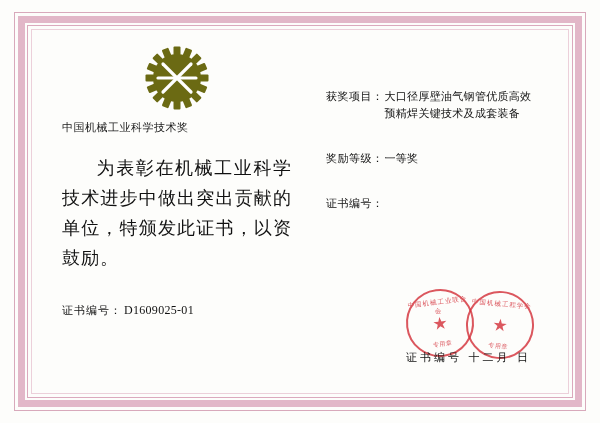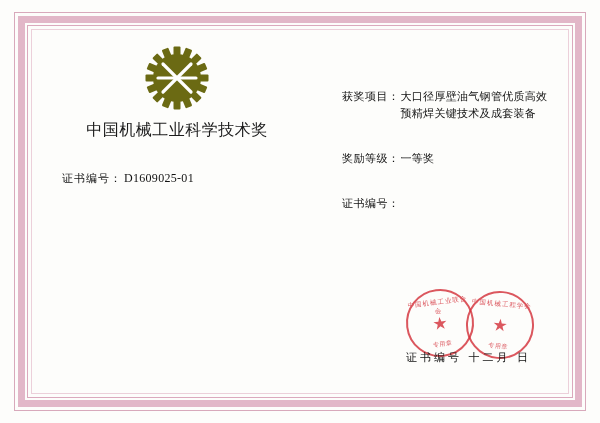--- a/index.html
+++ b/index.html
@@ -97,23 +97,22 @@
     position: relative;
     height: 72px;
   }
   .gear-logo {
     display: inline-block;
     position: relative;
     width: 64px;
     height: 64px;
   }
   .org-name {
-    text-align: center;
-    font-family: "DejaVu Sans", sans-serif;
-    font-size: 16px;
+    font-family: "DejaVu Sans", sans-serif;
+    font-size: 11px;
     color: #1a1a1a;
     letter-spacing: 0.5px;
     margin-top: 2px;
   }
   .award-body {
     margin-top: 18px;
     font-family: "DejaVu Serif", serif;
     font-size: 18px;
     line-height: 30px;
     color: #111;
@@ -138,21 +137,21 @@
   .cert-no-value {
     margin-left: 2px;
     font-family: "Liberation Serif", serif;
     font-size: 12px;
     letter-spacing: 0.3px;
   }
 
   
   .right-col {
     position: absolute;
-    left: 308px;
+    left: 292px;
     top: 56px;
     width: 232px;
   }
   .field-row {
     display: flex;
     align-items: flex-start;
     margin-bottom: 28px;
   }
   .field-label {
     font-family: "DejaVu Sans", sans-serif;
@@ -271,20 +270,23 @@
               <line x1="13" y1="32" x2="51" y2="32"></line>
               <line x1="18" y1="46" x2="46" y2="18"></line>
               <line x1="18" y1="18" x2="46" y2="46"></line>
             </g>
           </svg>
         </span>
       </div>
 
       <div class="org-name">中国机械工业科学技术奖</div>
 
+      <div class="award-body">
+        <span class="indent"></span><span>为表彰在机械工业科学技术进步中做出突出贡献的单位，特颁发此证书，以资鼓励。</span>
+      </div>
 
       <div class="cert-no-row">
         <span class="cert-no-label">证书编号：</span>
         <span class="cert-no-value">D1609025-01</span>
       </div>
     </div>
 
     <div class="right-col">
 
       <div class="field-row project">

